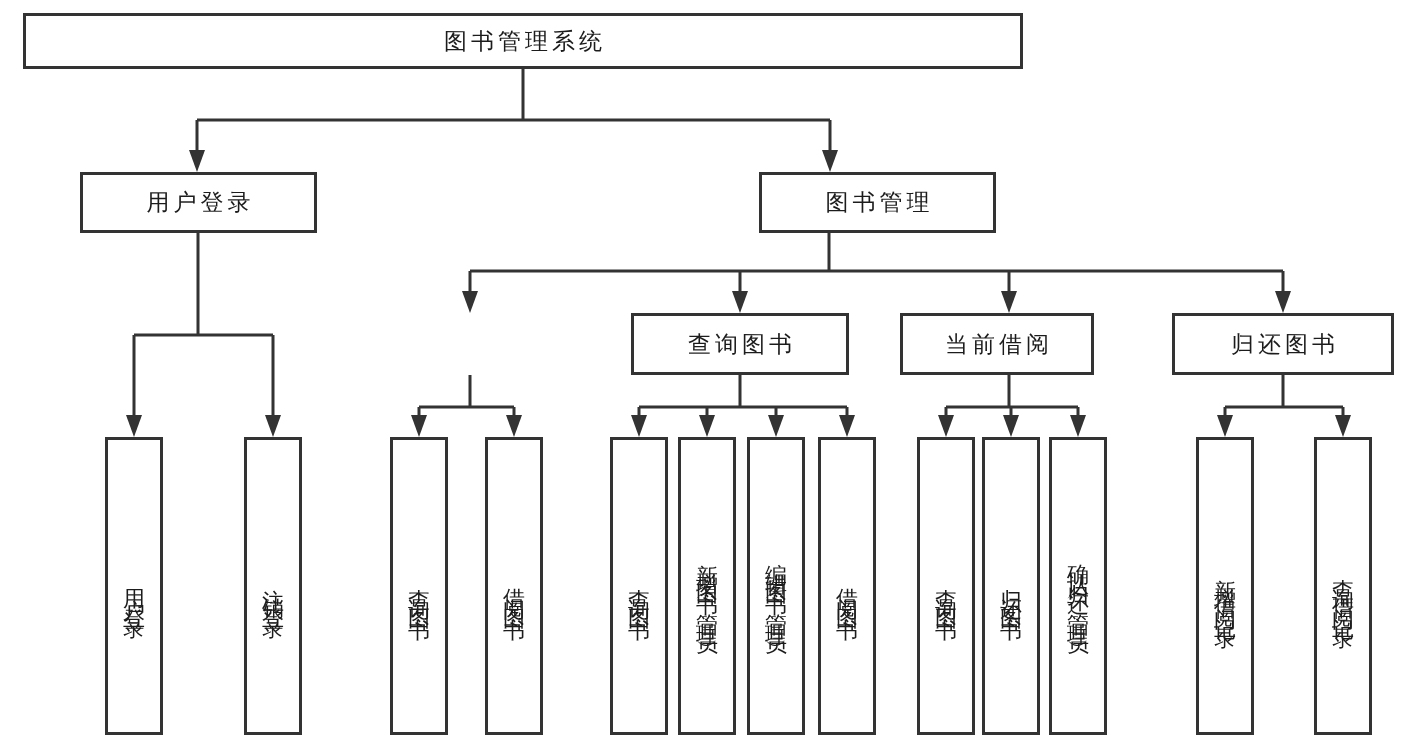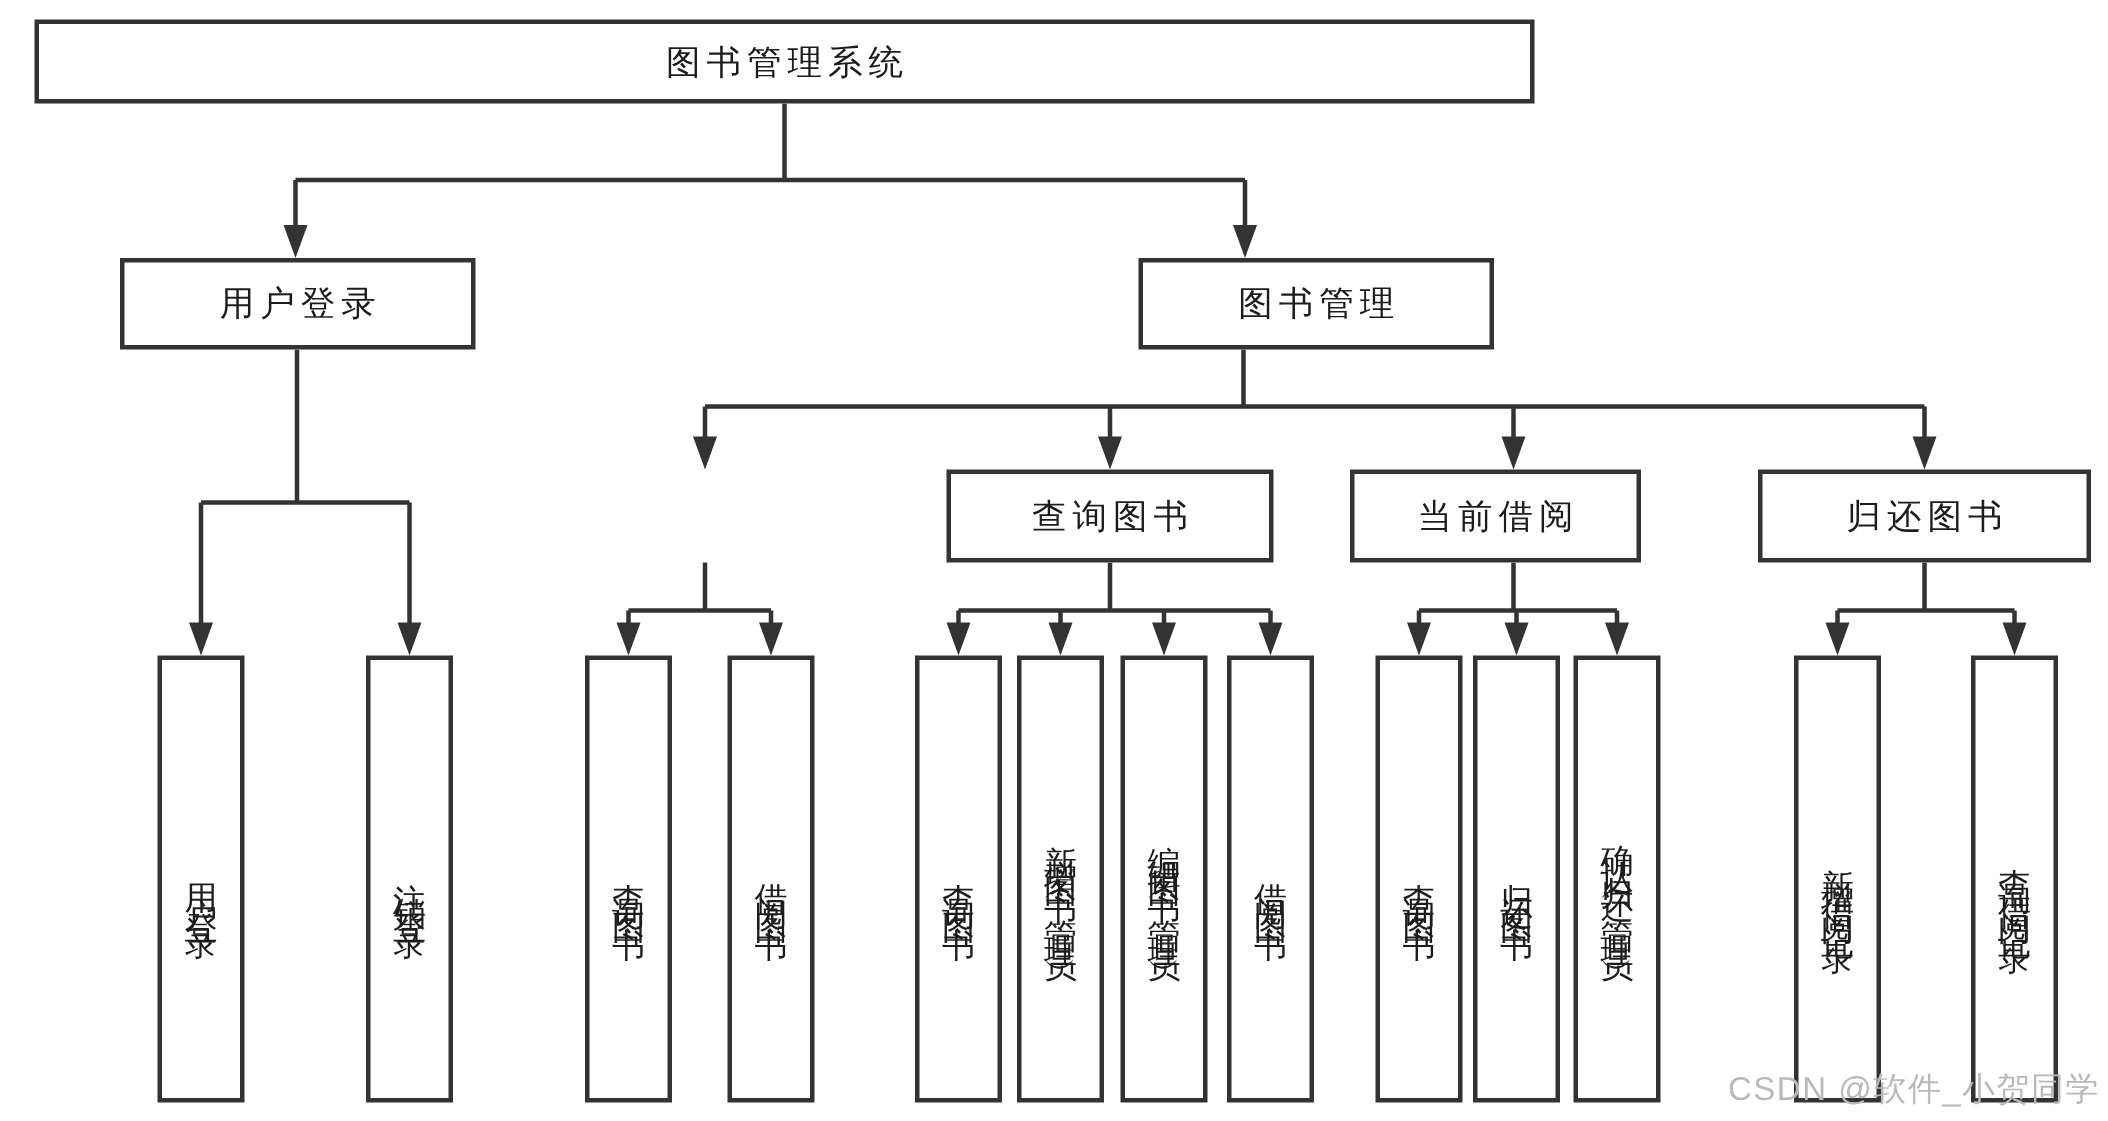--- a/index.html
+++ b/index.html
@@ -174,15 +174,14 @@
   <div class="box leaf" style="left:1049px;">
     <span class="lbl">确认归还（管理员）</span>
   </div>
   <div class="box leaf" style="left:1196px;">
     <span class="lbl">新增借阅记录</span>
   </div>
   <div class="box leaf" style="left:1314px;">
     <span class="lbl">查询借阅记录</span>
   </div>
 
-  <div class="watermark">CSDN @软件_小贺同学</div>
 
 </div>
 
 </body></html>

